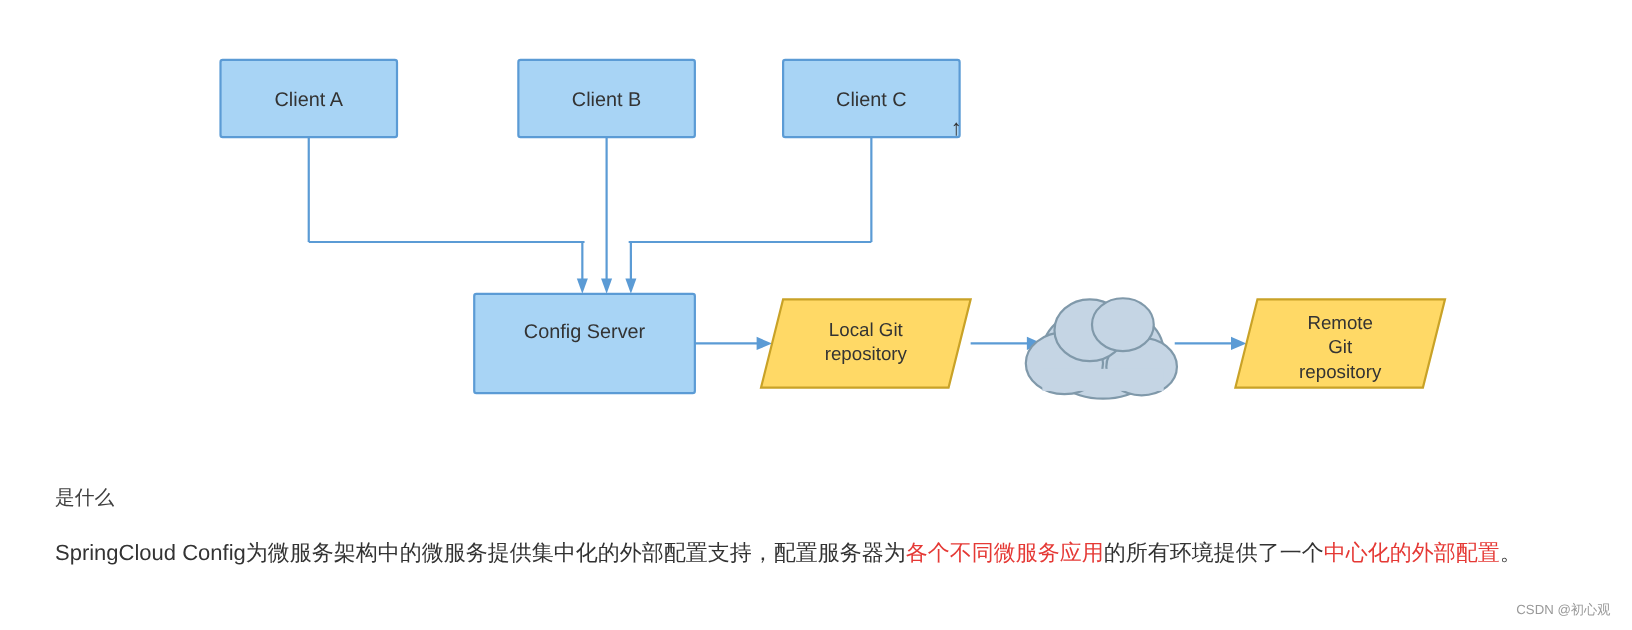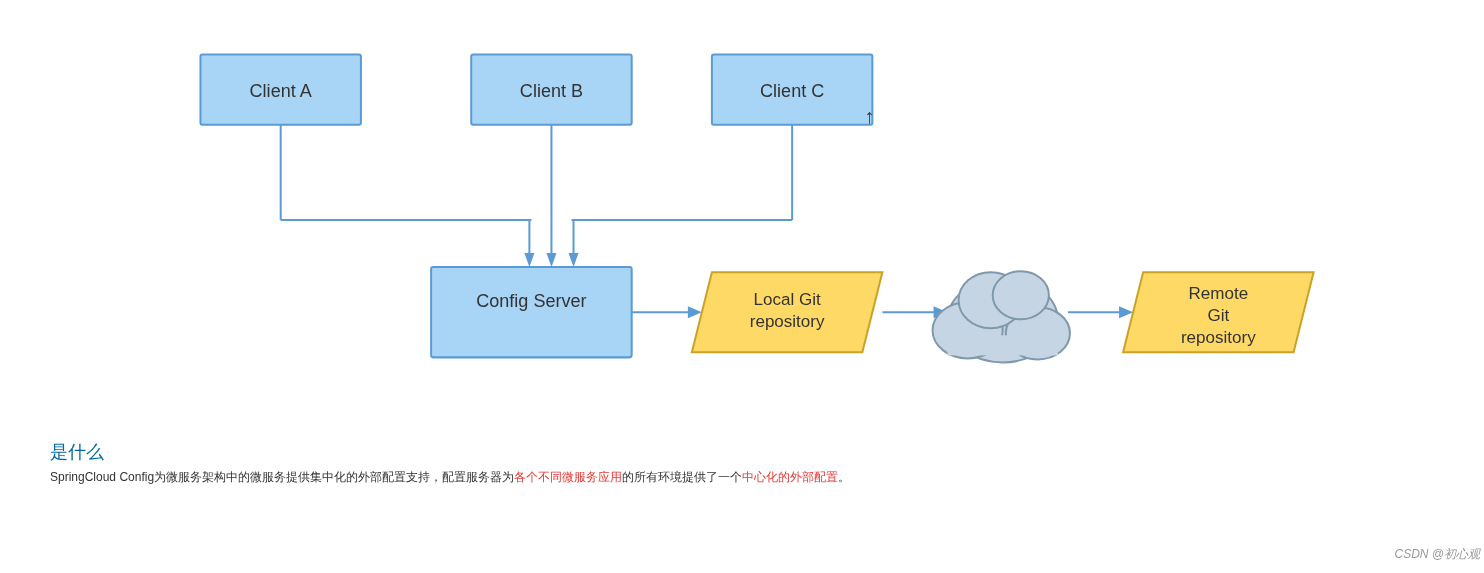--- a/index.html
+++ b/index.html
@@ -27,43 +27,42 @@
       height: 100%;
     }
 
     
     .text-section {
       margin-top: 10px;
       padding: 0 10px;
     }
 
     .section-title {
-      color: #0369a1;
+      color: #404040;
       font-size: 18px;
       font-weight: normal;
-      margin-bottom: 3px;
+      margin-bottom: 22px;
     }
 
     .body-text {
-      font-size: 12px;
+      font-size: 20px;
       line-height: 1.7;
       color: #333;
     }
 
     .highlight-red {
       color: #e53935;
     }
 
     .watermark {
       position: fixed;
       bottom: 10px;
-      right: 4px;
+      right: 20px;
       font-size: 12px;
       color: #999;
-      font-style: italic;
     }
   </style>
 </head>
 <body>
 
 <div class="diagram-container">
   <svg class="diagram-svg" viewBox="0 0 1400 400" xmlns="http://www.w3.org/2000/svg">
 
     <rect x="160" y="30" width="160" height="70" rx="2" ry="2" fill="#a8d4f5" stroke="#5b9bd5" stroke-width="2"></rect>
     <text x="240" y="72" text-anchor="middle" font-family="Arial" font-size="18" fill="#333">Client A</text>

